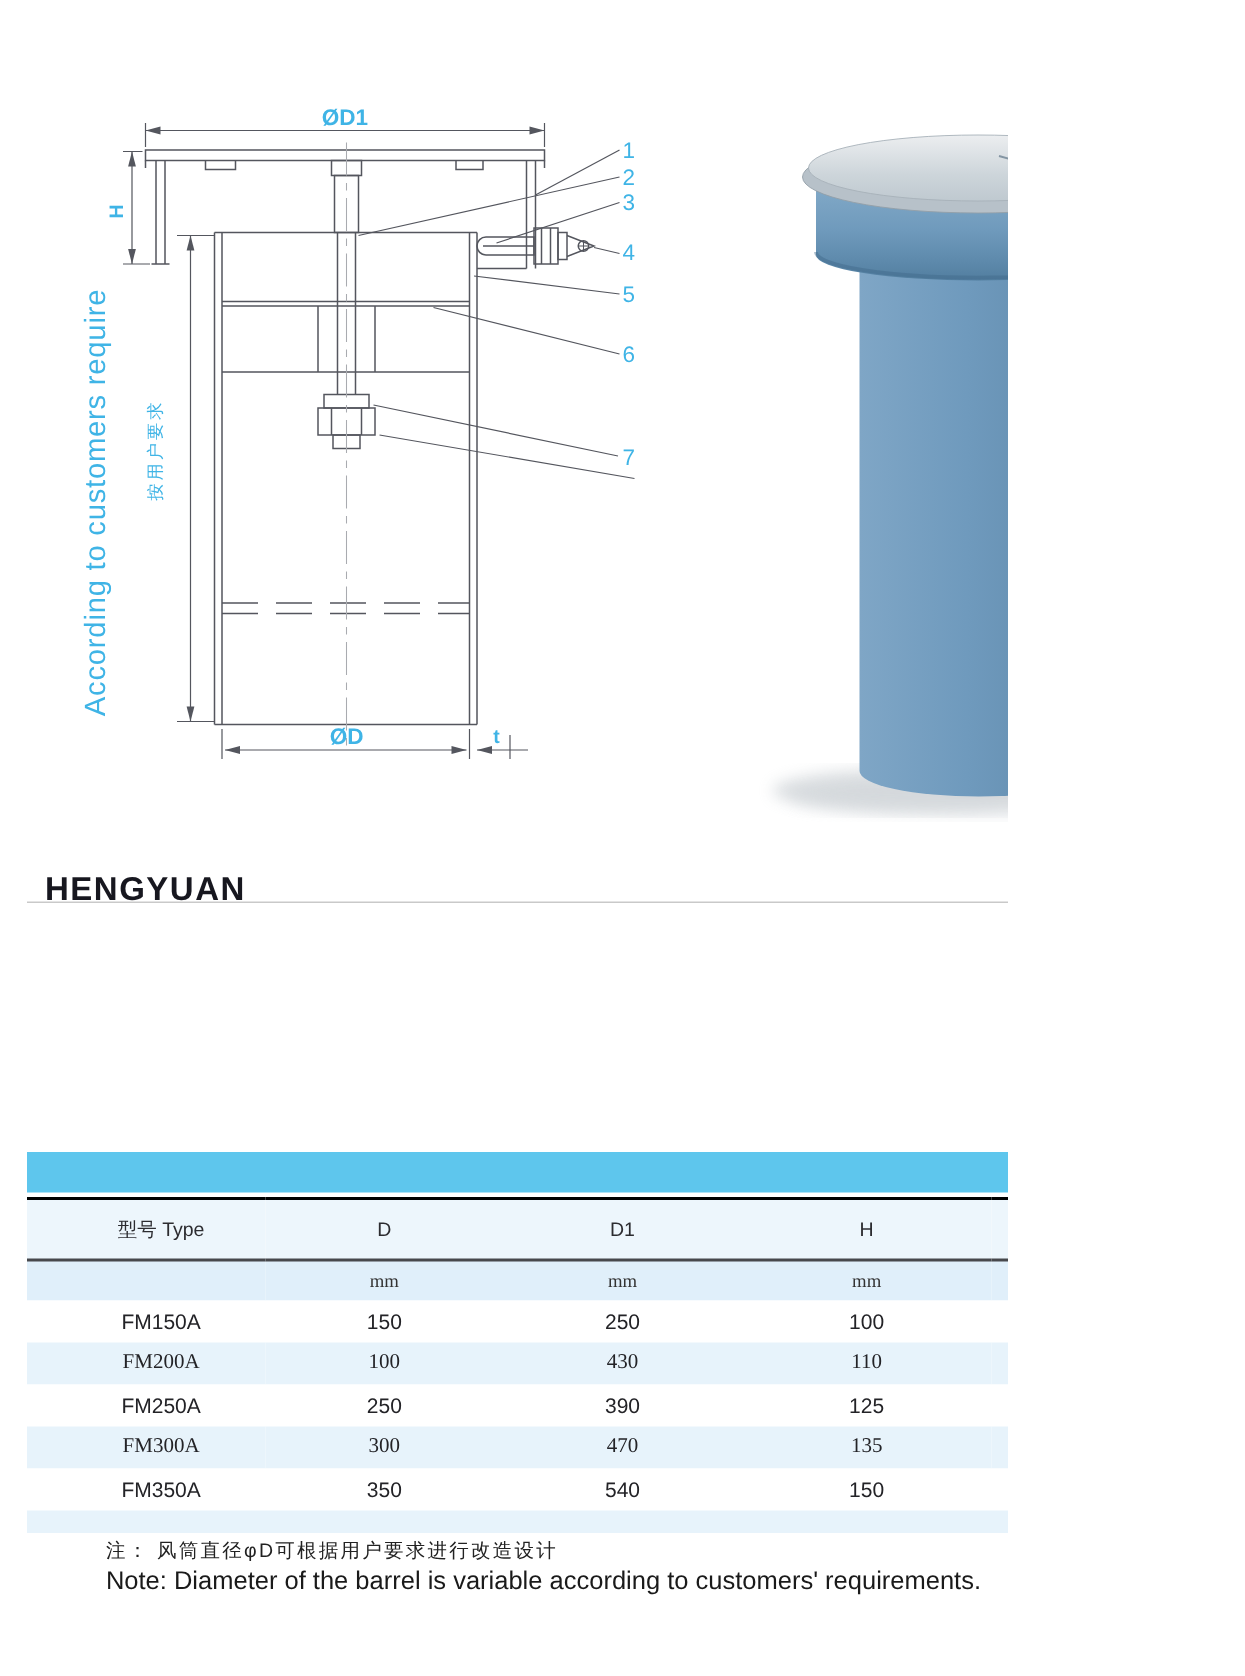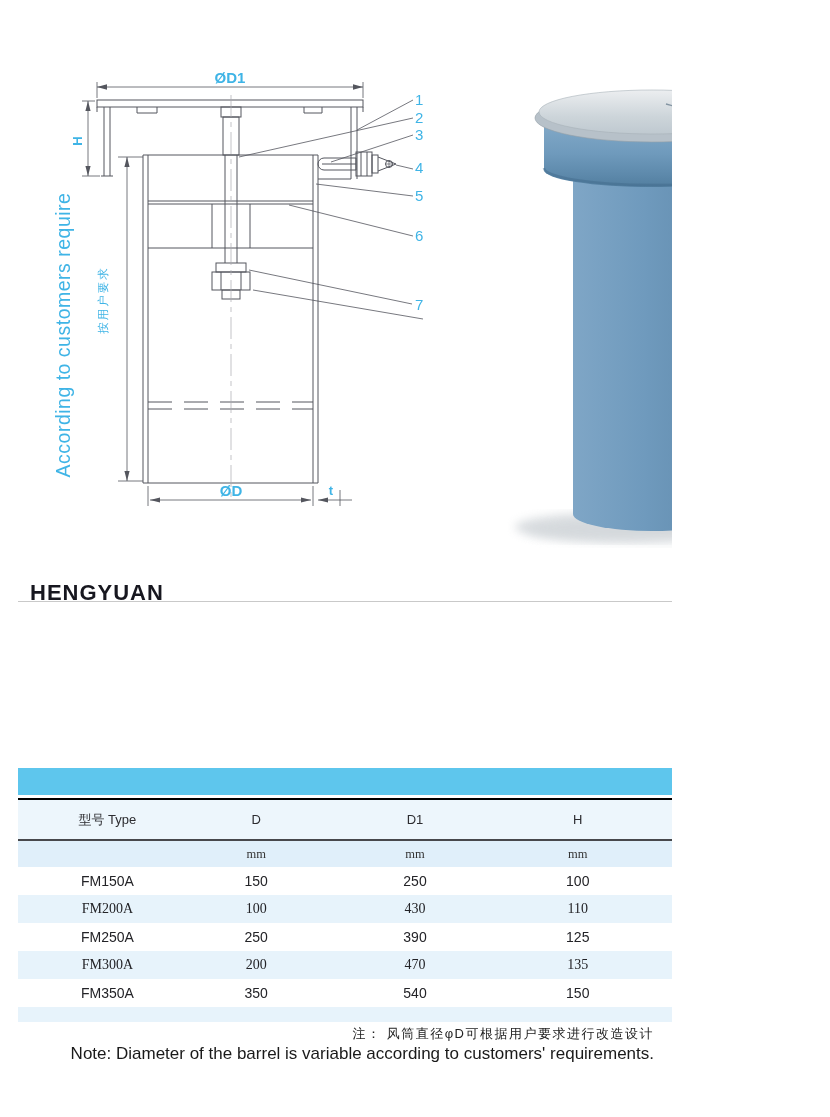--- a/index.html
+++ b/index.html
@@ -17,21 +17,21 @@
   .table-wrap{position:absolute;left:18px;top:798px;width:794px;}
   table.spec{width:100%;border-collapse:collapse;table-layout:fixed;}
   table.spec tr.head th{background:#edf6fc;border-top:2px solid #000000;border-bottom:2px solid #47484c;
       height:37px;font-size:13px;font-weight:400;color:#2c2c30;text-align:center;vertical-align:middle;}
   table.spec th.type-col{text-align:left;padding-left:21px;font-size:16px;font-weight:400;color:#2a2a2e;}
   table.spec tr.units td{background:#e0effa;height:24px;font-size:12.5px;color:#333;text-align:center;font-family:Liberation Serif, serif;}
   table.spec tr.data td{height:26px;font-size:14px;color:#232327;text-align:center;background:#fff;}
   table.spec tr.data.alt td{background:#e7f3fb;font-family:Liberation Serif, serif;}
   table.spec td.type-col{text-align:left;padding-left:21px;font-size:13px;color:#1f1f23;}
   table.spec tr.strip td{background:#e7f3fb;height:13px;}
-  .footer-notes{position:absolute;right:18px;top:1024px;text-align:right;}
+  .footer-notes{position:absolute;right:18px;top:1024px;text-align:left;}
   .footer-cn{font-size:13px;color:#222;letter-spacing:1.5px;line-height:20px;}
   .footer-en{font-size:17px;color:#1a1a1a;line-height:20px;}
 </style>
 </head>
 <body>
 
 <div class="sheet">
 
   <svg class="drawing-svg" width="455" height="560" viewBox="0 0 455 560">
     <g stroke="#54565e" stroke-width="1" fill="none">
@@ -203,21 +203,21 @@
       </tr>
       <tr class="data">
         <td class="type-col">FM250A</td>
         <td>250</td>
         <td>390</td>
         <td>125</td>
         <td>6</td>
       </tr>
       <tr class="data alt">
         <td class="type-col">FM300A</td>
-        <td>200</td>
+        <td>300</td>
         <td>470</td>
         <td>135</td>
         <td>6</td>
       </tr>
       <tr class="data">
         <td class="type-col">FM350A</td>
         <td>350</td>
         <td>540</td>
         <td>150</td>
         <td>6</td>

